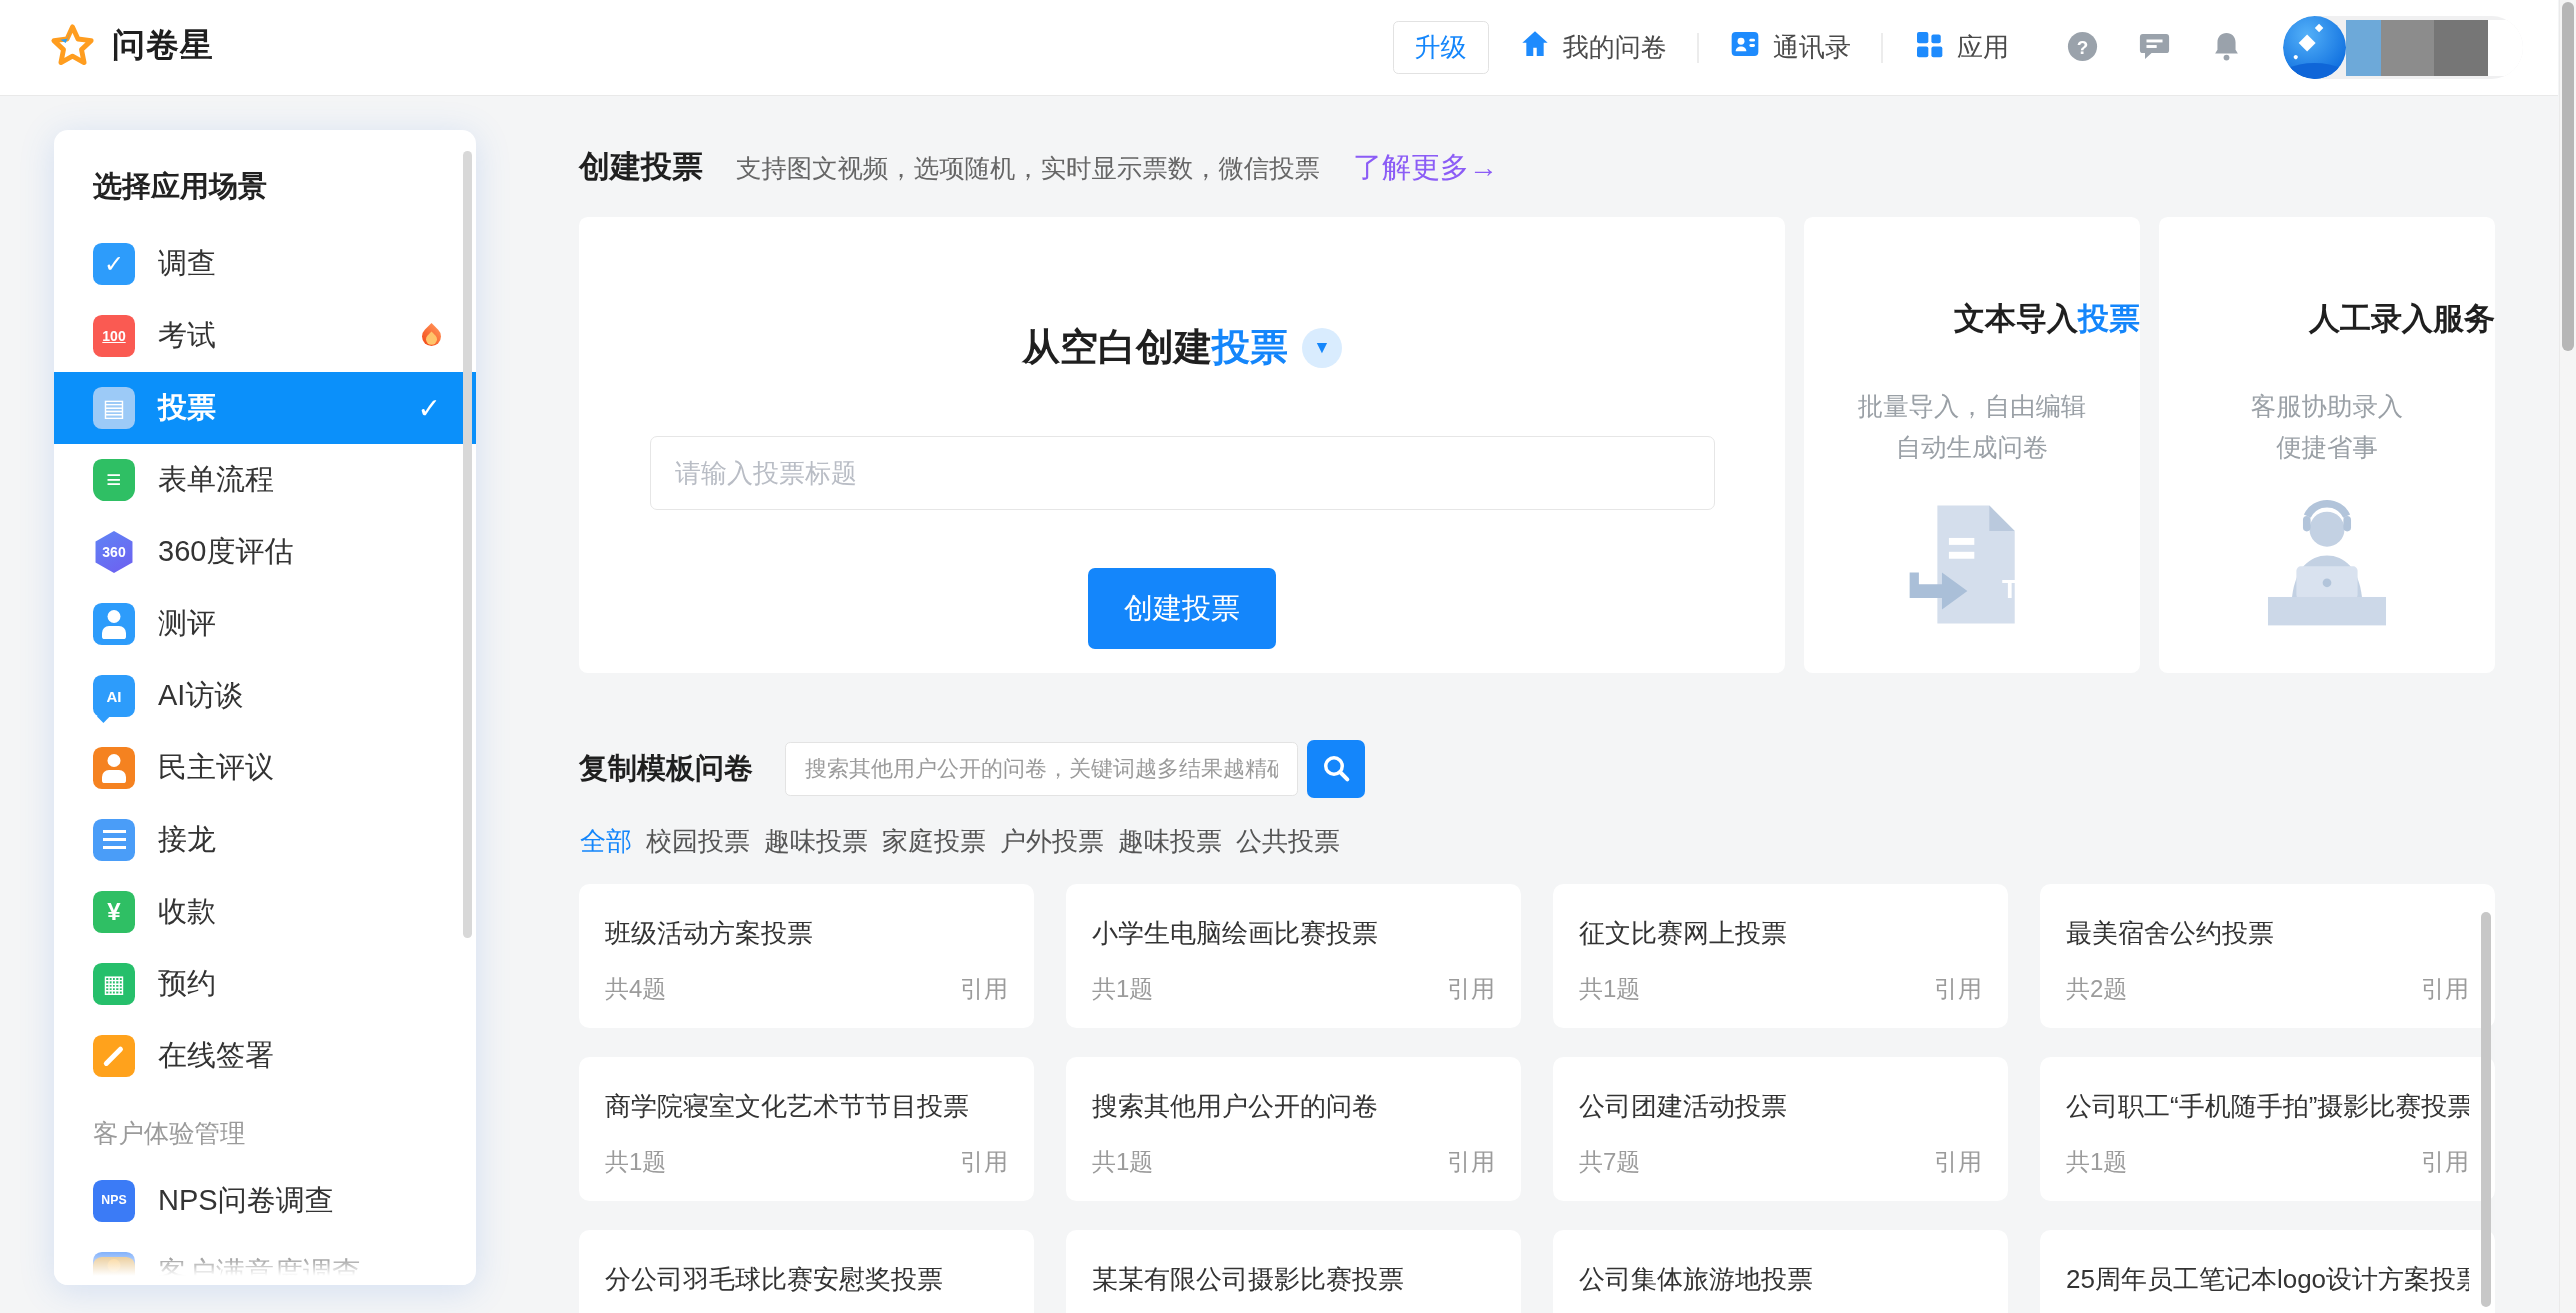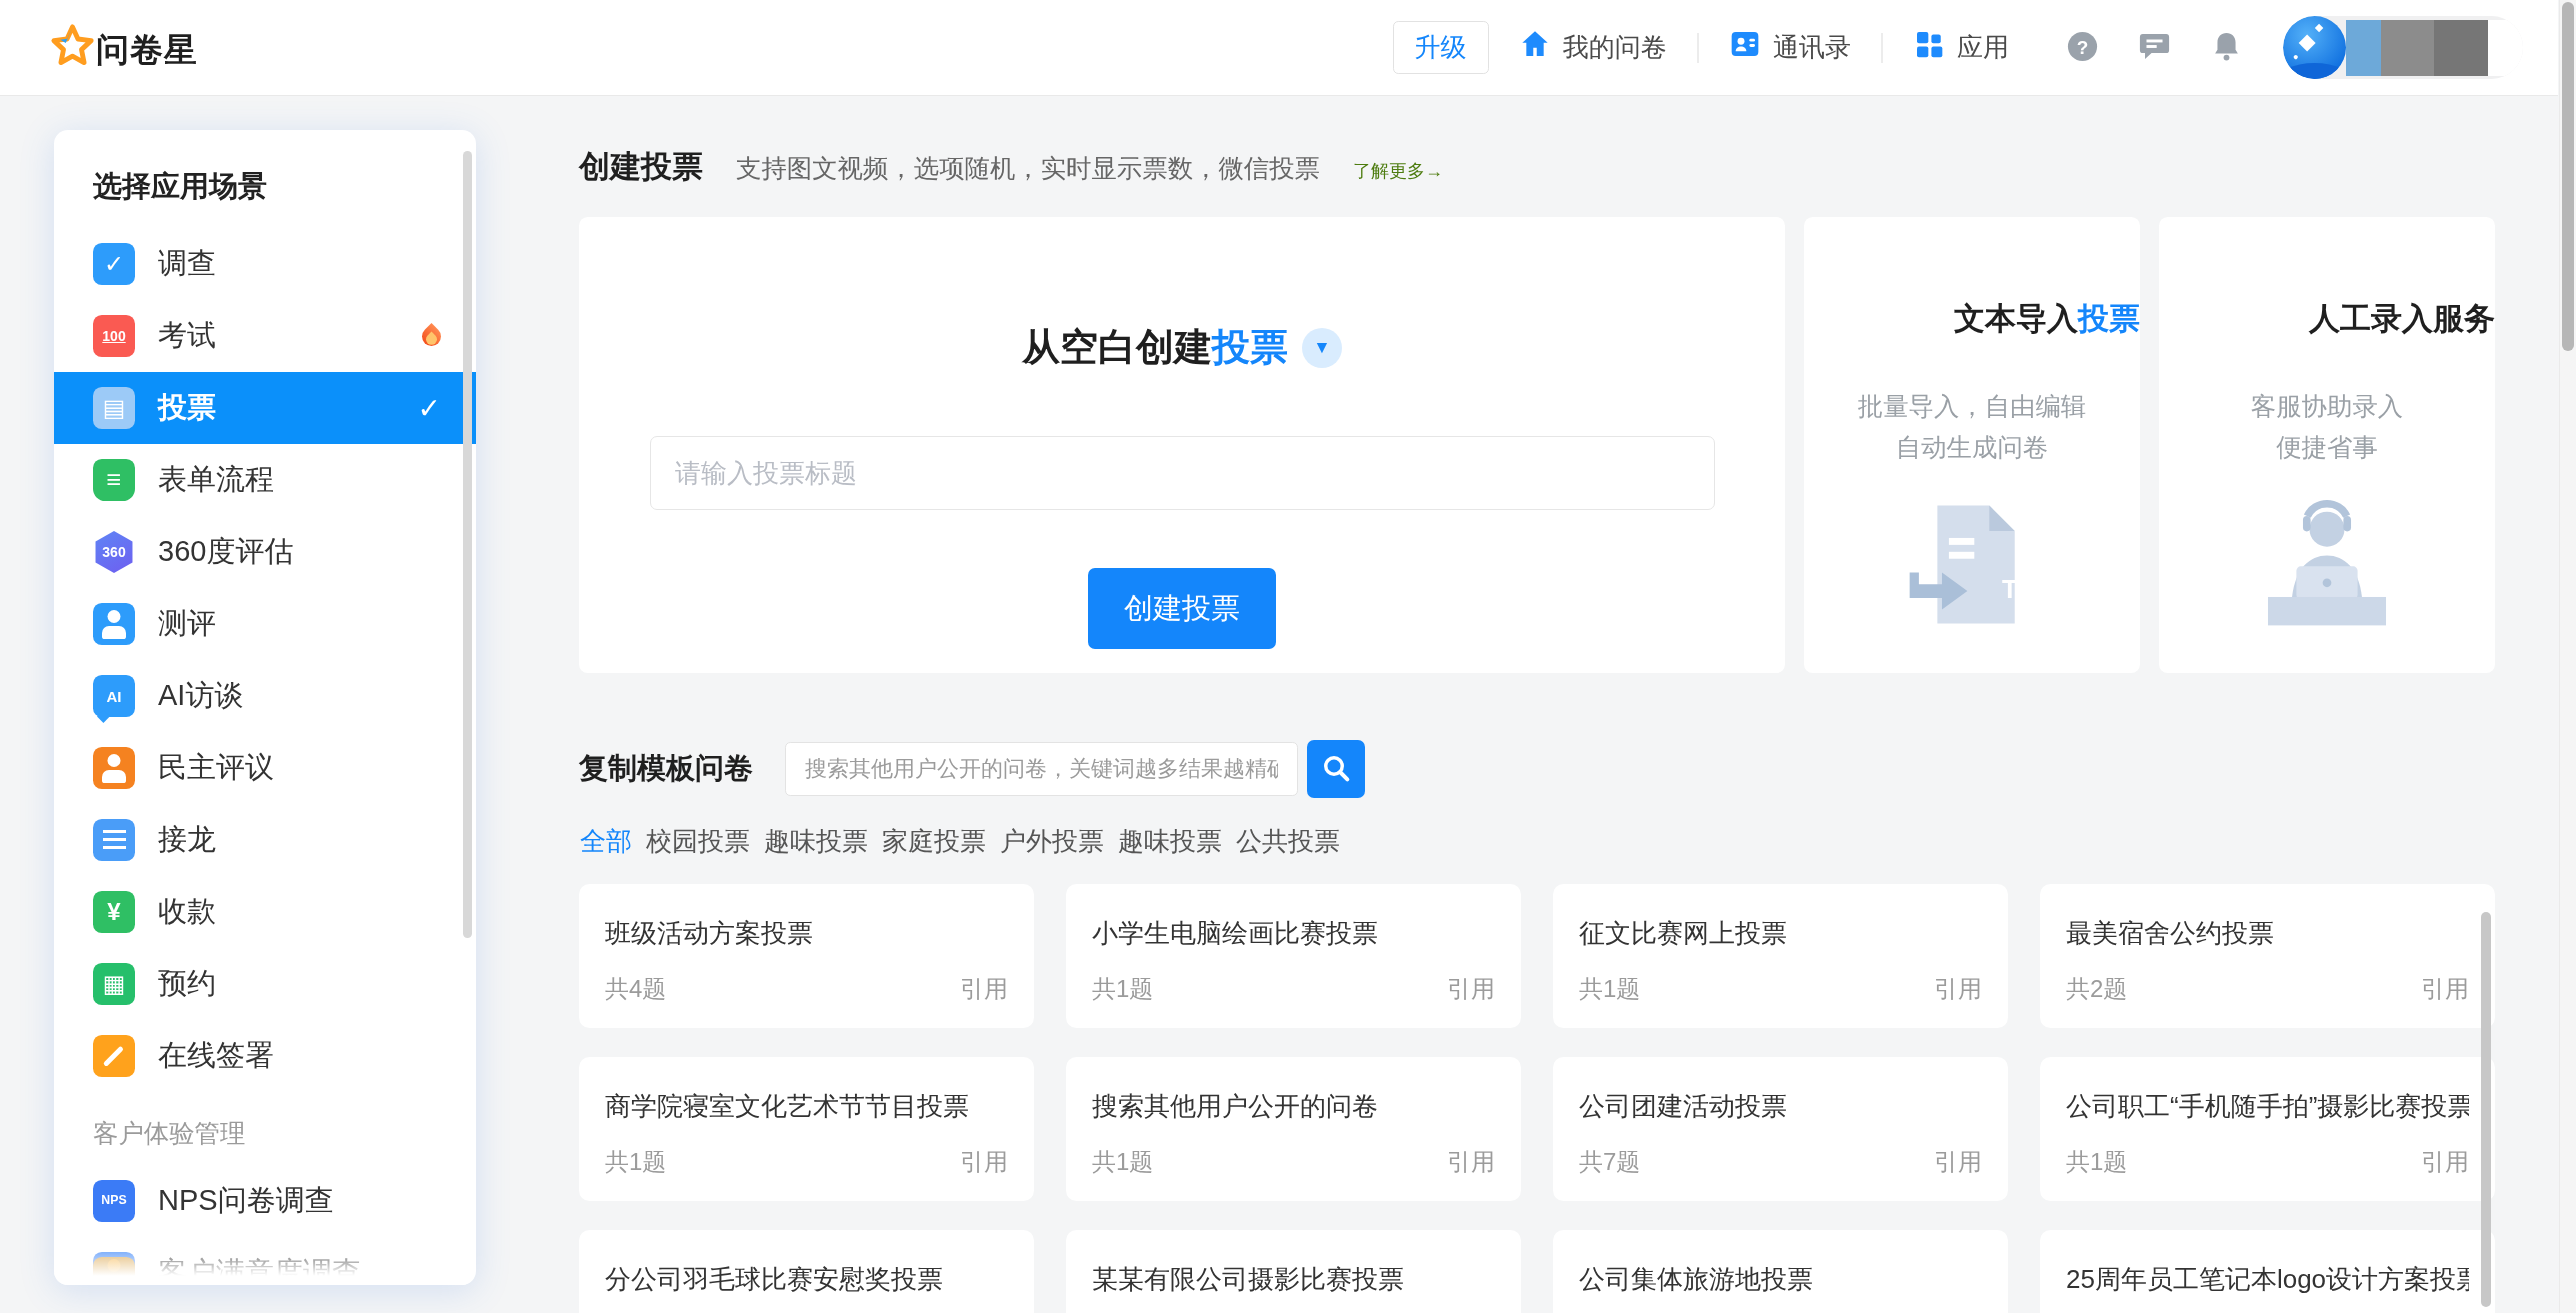--- a/index.html
+++ b/index.html
@@ -2,21 +2,21 @@
 <html style="font-size:14px"><head>
 <meta charset="utf-8">
 <style>
   * { margin:0; padding:0; box-sizing:border-box; }
   html,body { width:2576px; height:1313px; overflow:hidden; }
   body { background:#f4f5f6; font-family:"Liberation Sans","DejaVu Sans",sans-serif; color:#333; position:relative; }
 
   
   .navbar { position:absolute; top:0; left:0; width:2558px; height:96px; background:#fff;
             border-bottom:1.8px solid #e9e9e9; display:flex; align-items:center; padding:0 35px 0 49px; z-index:10; }
-  .brand { display:flex; align-items:flex-end; }
+  .brand { display:flex; align-items:flex-start; gap:16px; }
   .brand-name { font-size:33px; font-weight:700; color:#1f1f1f; letter-spacing:0.9px; }
   .nav-right { margin-left:auto; display:flex; align-items:center; }
   .upgrade-btn { font-size:26px; color:#1486fb; border:1.8px solid #e2e2e2; border-radius:5.3px;
                  padding:8px 21px; background:#fff; cursor:pointer; }
   .nav-item { display:flex; align-items:center; gap:12.3px; font-size:26px; color:#4a4a4a; padding:0 30px; cursor:pointer; }
   .nav-item svg { width:32px; height:32px; }
   .sep { width:1.8px; height:30px; background:#ececec; }
   .round-icons { display:flex; align-items:center; gap:37px; margin:0 39px 0 26px; }
   .round-icons svg { width:35px; height:35px; cursor:pointer; }
   .avatar-pill { width:240px; height:63px; border-radius:33px; background:#f0f0f1; display:flex; align-items:center; overflow:hidden; cursor:pointer; }
@@ -74,21 +74,21 @@
   .flame-inner { position:absolute; left:6.1px; top:6.1px; right:1.8px; bottom:1.8px; background:#ffc46b; border-radius:0 50% 50% 50%; }
   .section-label { margin:24.6px 0 14px 39px; font-size:25.4px; color:#9b9b9b; }
   .side-scroll-thumb { position:absolute; right:4.4px; top:21px; width:8.8px; height:787px; background:#d8d8d8; border-radius:4.4px; }
   .side-fade { position:absolute; left:0; right:10.5px; bottom:0; height:46px; background:linear-gradient(rgba(255,255,255,0),#fff 80%); pointer-events:none; }
   .partial-icon { position:absolute; left:39px; bottom:5.3px; width:42px; height:23px; border-radius:8.8px 8.8px 0 0; background:#f5a623; opacity:.85; }
 
   
   .header-row { position:absolute; left:579px; top:146px; display:flex; align-items:baseline; gap:33px; }
   .page-title { font-size:31px; font-weight:700; color:#1f1f1f; }
   .page-subtitle { font-size:25.4px; color:#666; }
-  .more-link { font-size:18px; color:#4d7c0f; cursor:pointer; }
+  .more-link { font-size:29px; color:#8b5cf6; cursor:pointer; }
 
   
   .cards-row { position:absolute; left:579px; top:217px; width:1916px; height:456px; display:flex; gap:19px; }
   .card { background:#fff; border-radius:8.8px; position:relative; }
   .create-card { flex:1; display:flex; flex-direction:column; align-items:center;justify-content:center; }
   .create-title { margin-top:81px; display:flex; align-items:center; font-size:38px; font-weight:700; color:#1f1f1f; }
   .create-title .hl { color:#1486fb; }
   .caret-circle { width:40px; height:40px; border-radius:50%; background:#d9ecfe; margin-left:14px;
                   display:flex; align-items:center; justify-content:center; font-size:17.5px; color:#1486fb; cursor:pointer; }
   .vote-title-input { margin-top:63px; width:1065px; height:74px; border:1.8px solid #e6e6e6; border-radius:7px;

